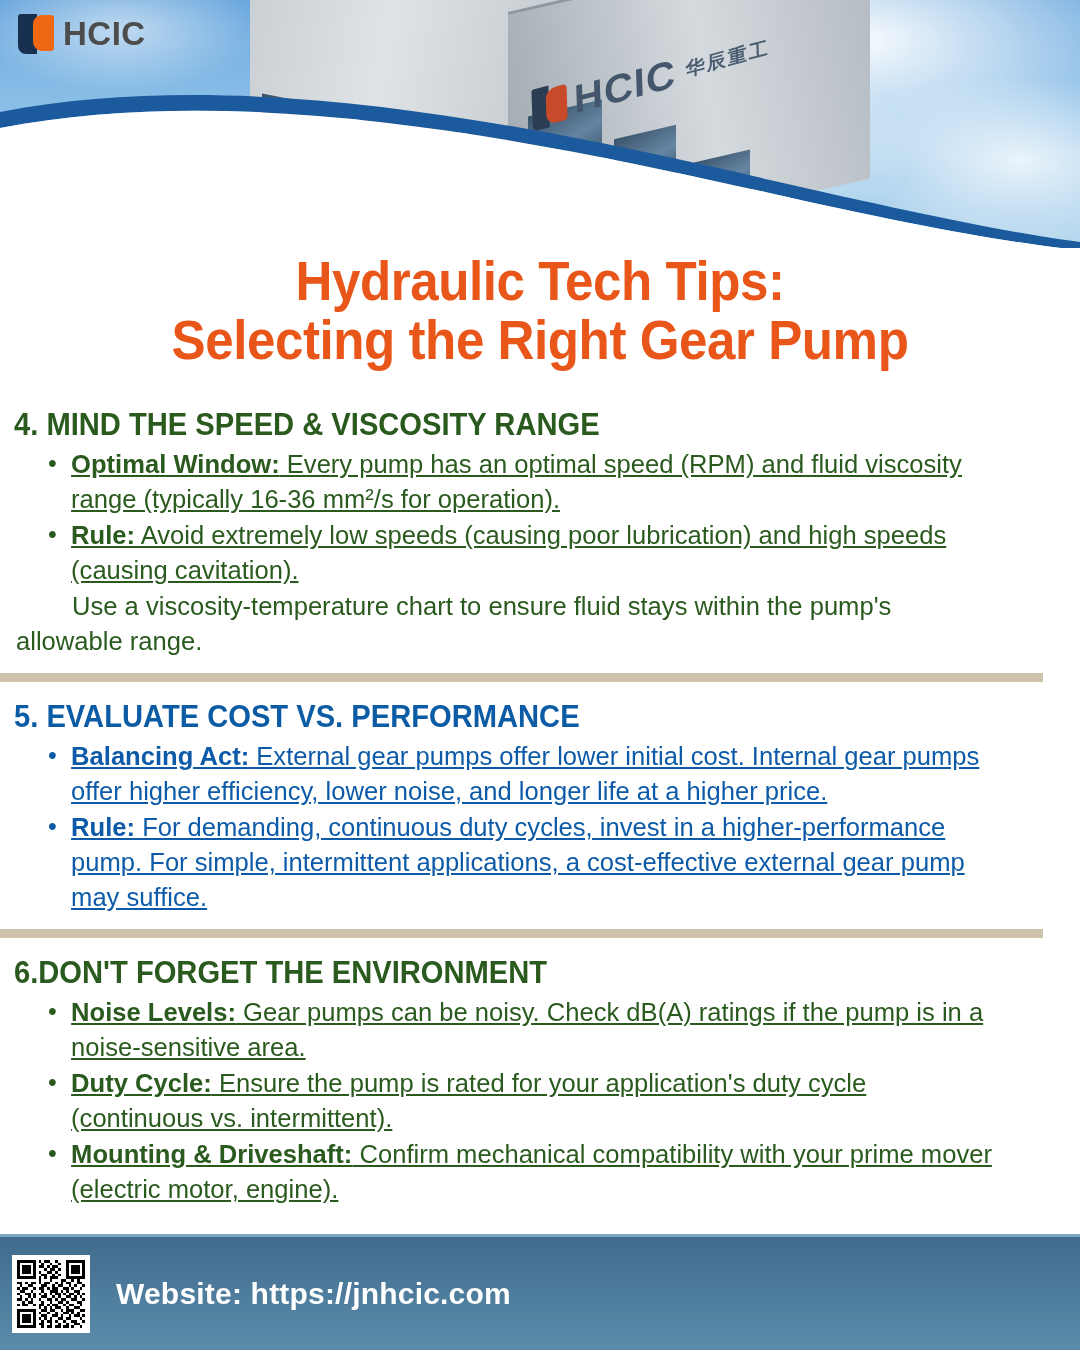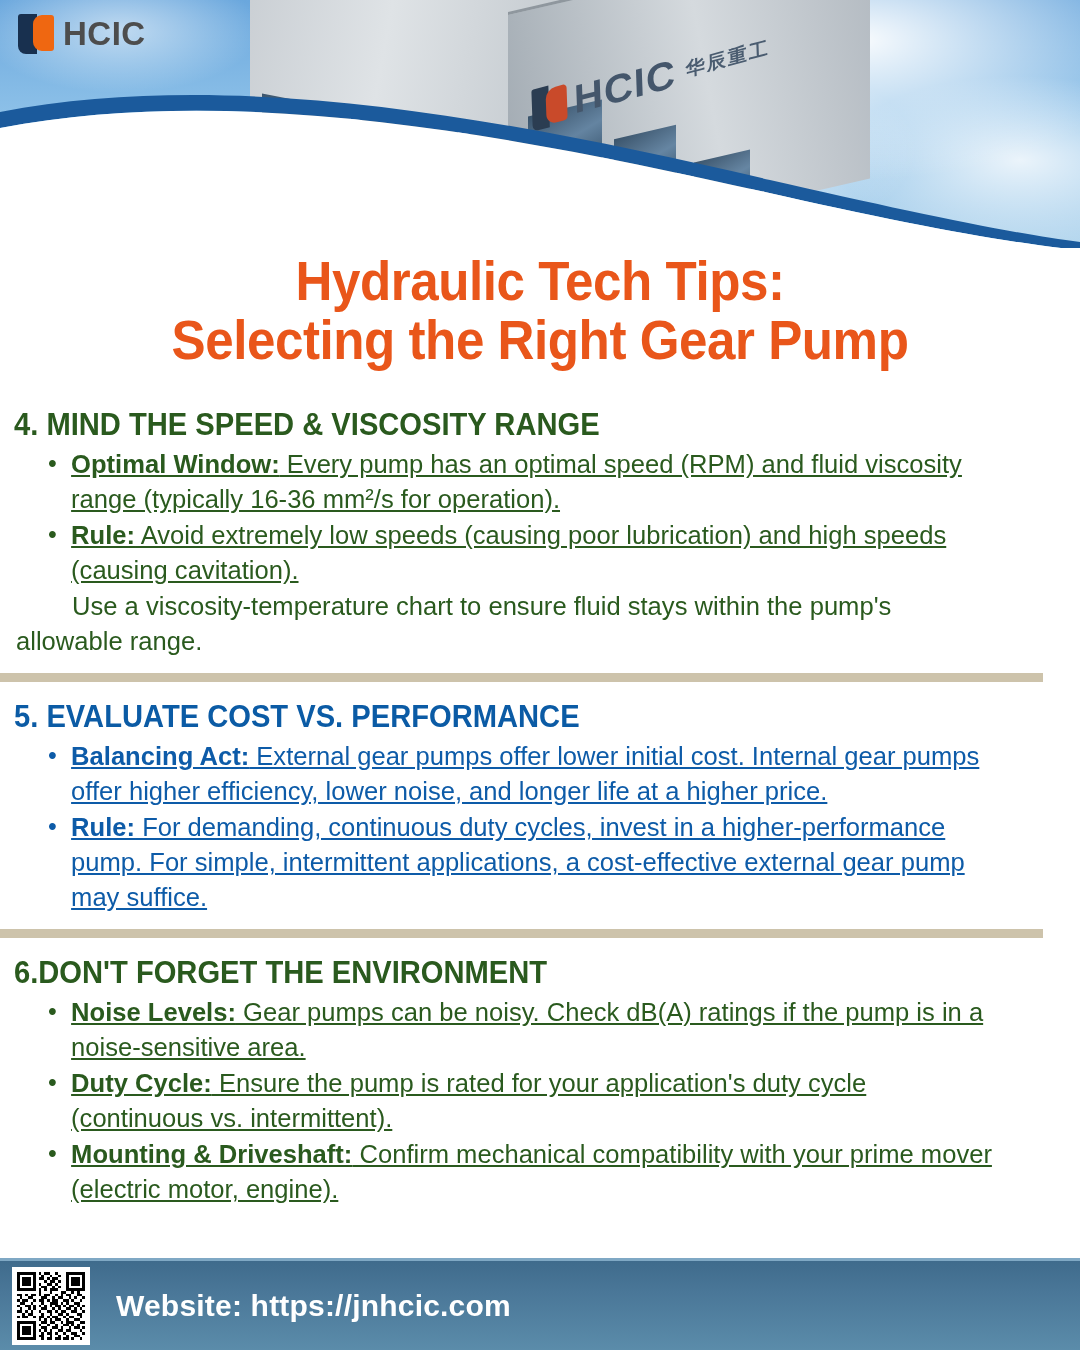--- a/index.html
+++ b/index.html
@@ -117,21 +117,21 @@
   .plain-note .hang { display:block; margin-left:-58px; }
 
   .green, .green .sec-head, .green ul.bullets li, .green .plain-note { color:#2a5a1e; }
   .blue, .blue .sec-head, .blue ul.bullets li { color:#0d5ba8; }
   .blue .sec-head { color:#0b5ba5; }
 
   .divider { height:9px; background:#cdc3ab; margin:14px 0 16px 0; width:100%; }
 
   
   .footer {
-    position:absolute; left:0; bottom:0; width:1080px; height:92px;
+    position:absolute; left:0; bottom:0; width:1080px; height:116px;
     background:linear-gradient(180deg,#3f6b8c 0%, #4a7798 35%, #5b8caa 100%);
     border-top:3px solid #7fa8c4;
     display:flex; align-items:center;
   }
   .qr-wrap {
     margin-left:12px; width:78px; height:78px; background:#fff; padding:5px;
     display:flex; align-items:center; justify-content:center;
   }
   .qr { width:68px; height:68px; display:block; }
   .site {

